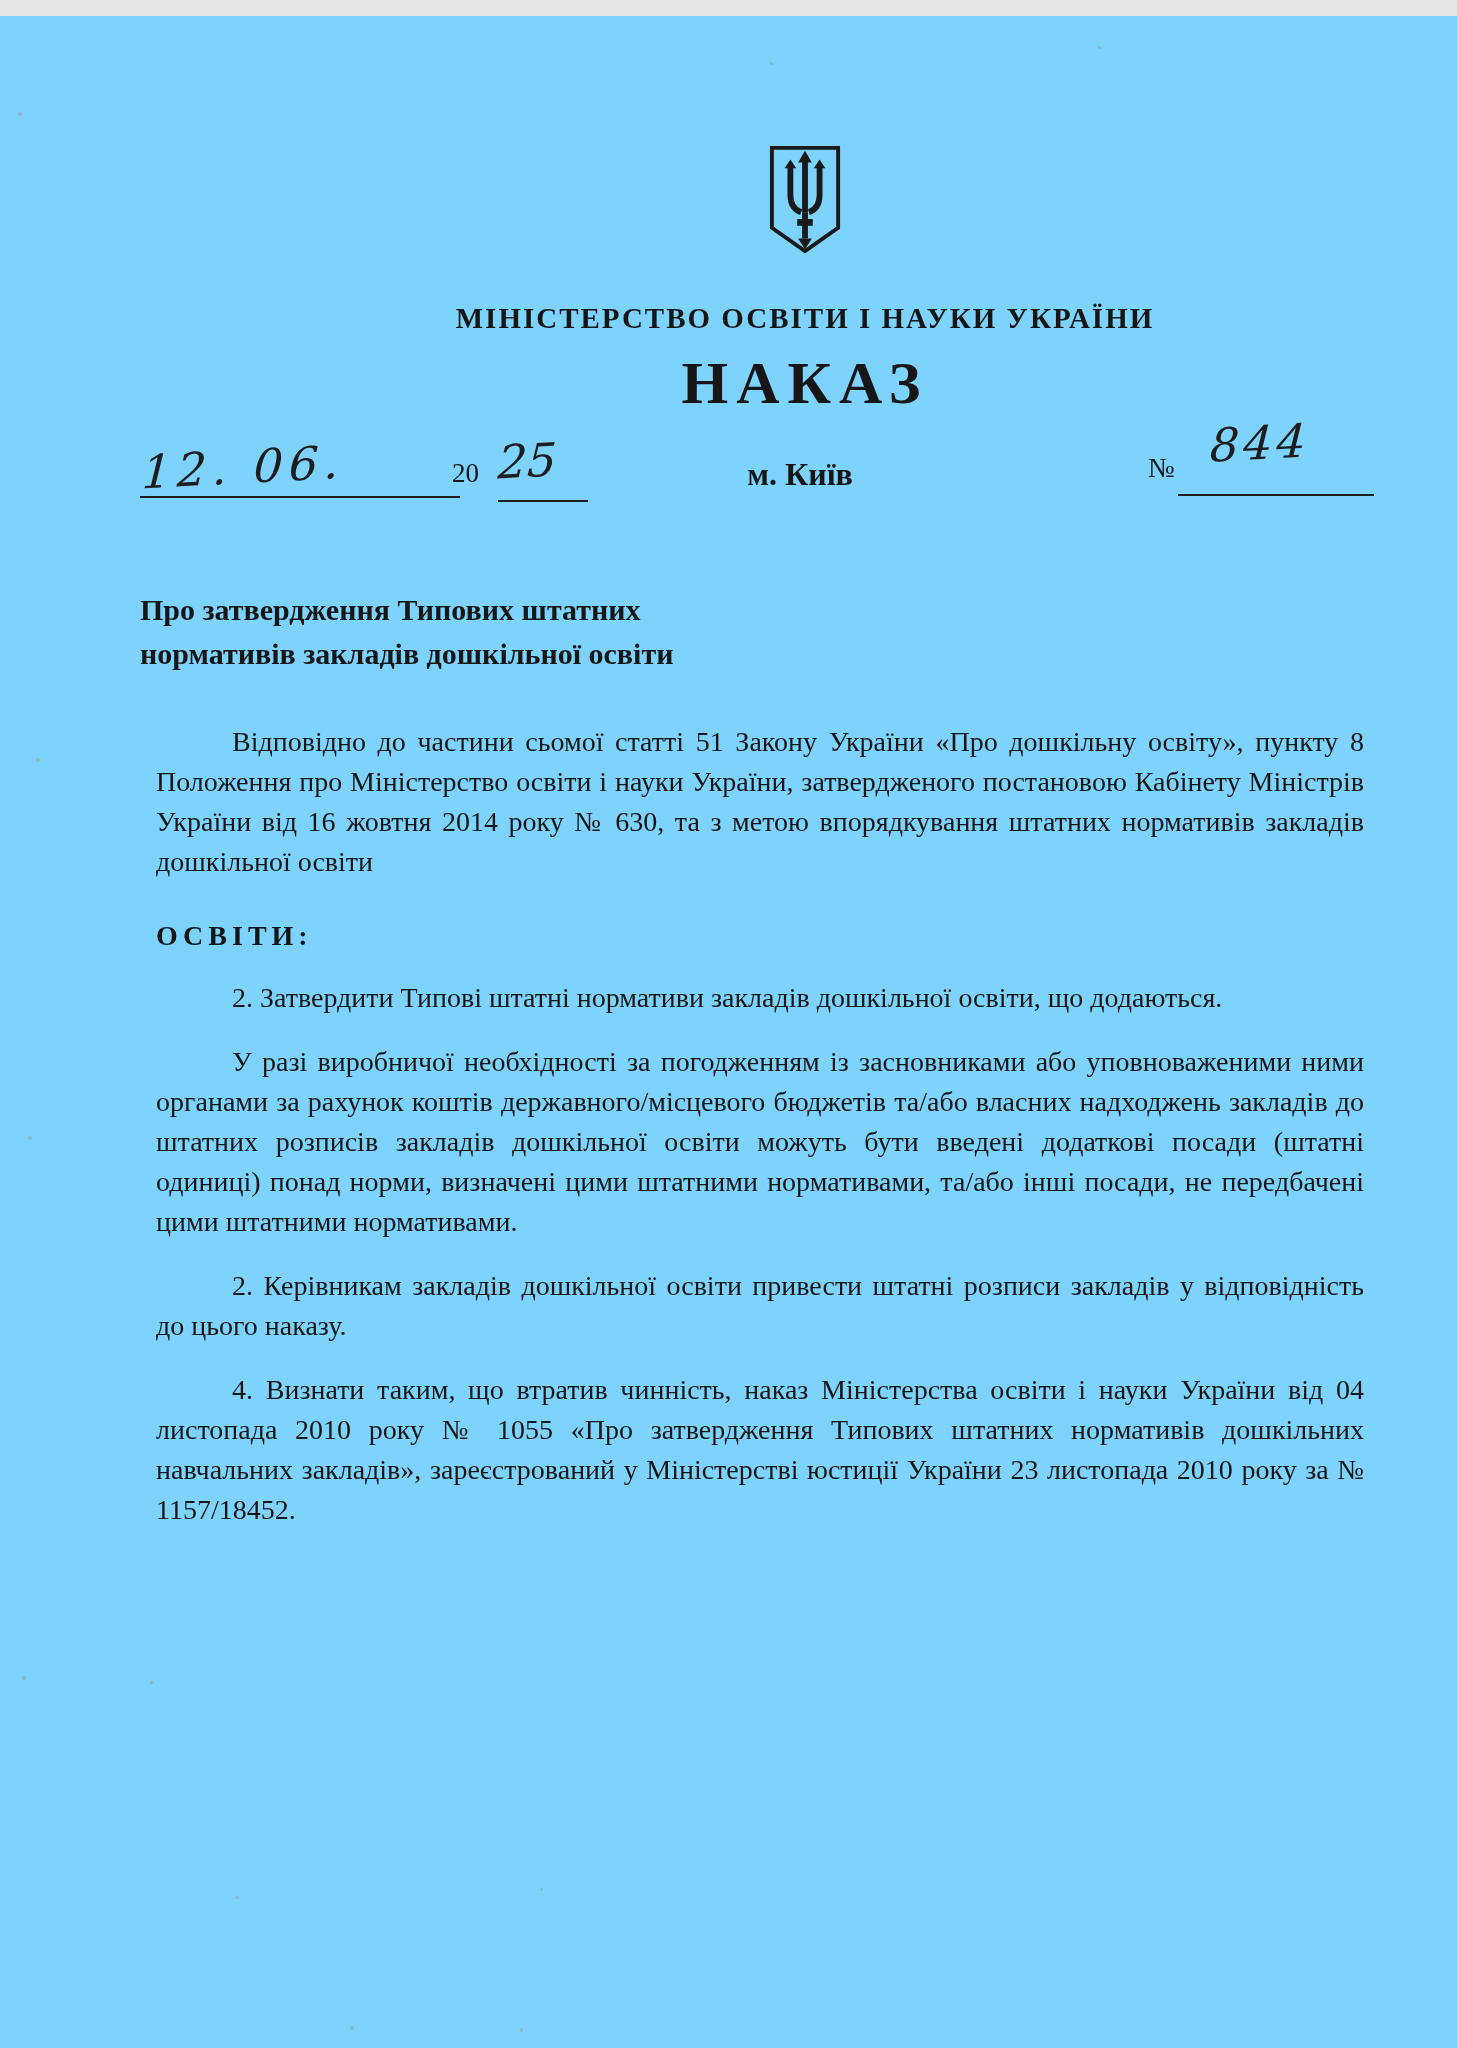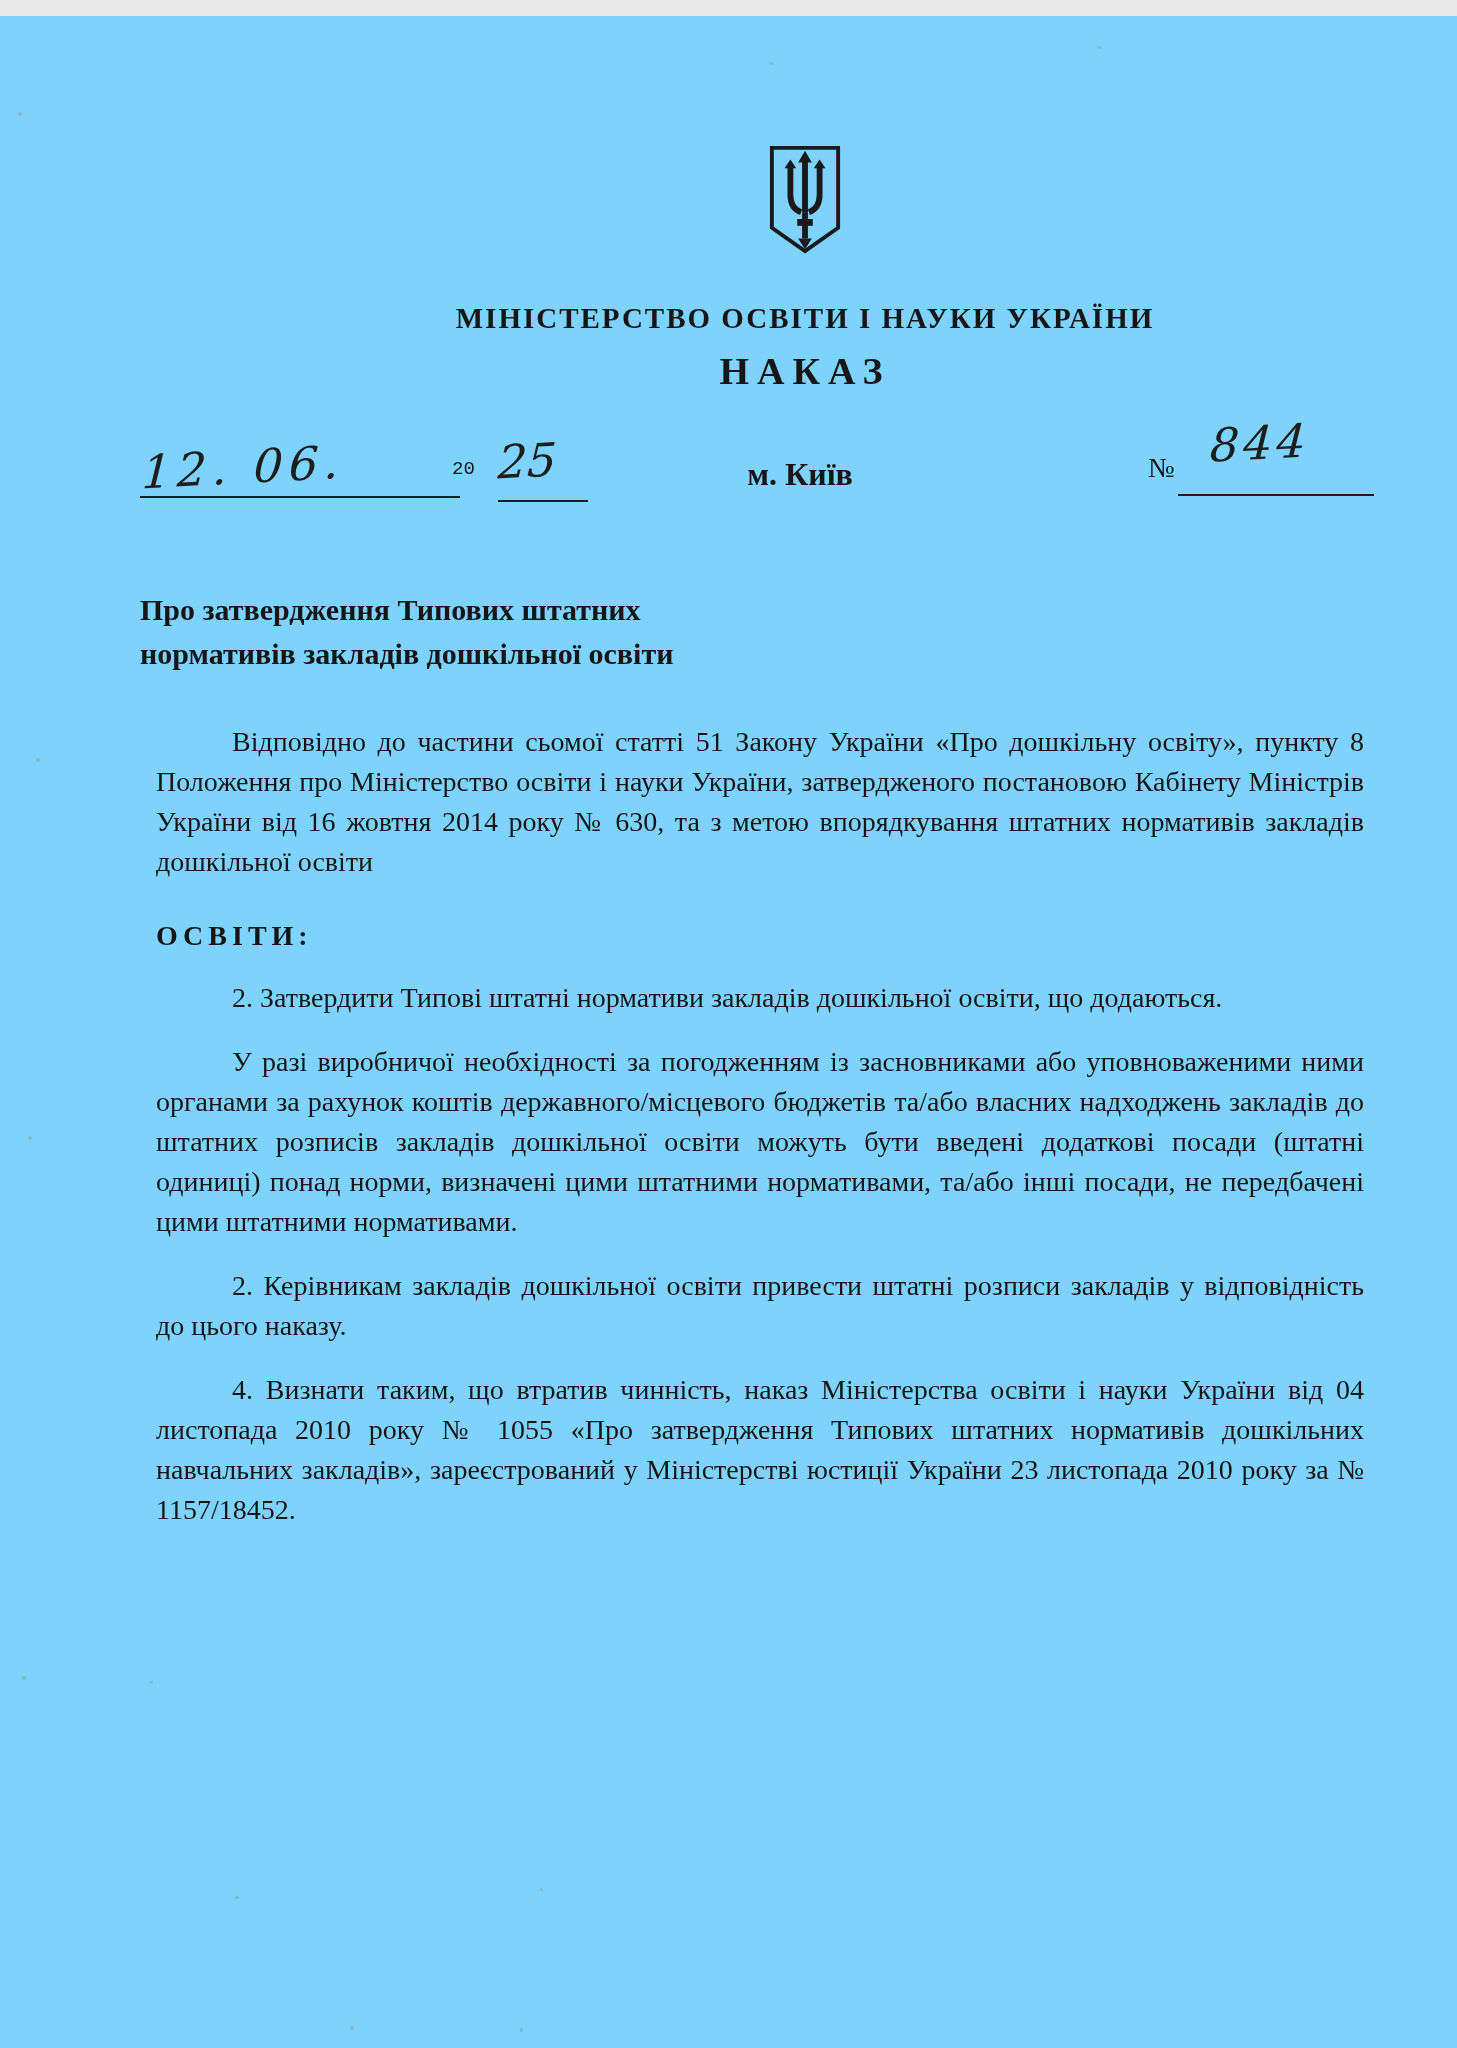--- a/index.html
+++ b/index.html
@@ -18,21 +18,21 @@
     text-align:center;
   }
   .emblem{display:inline-block;}
   .ministry{
     margin-top:42px;
     font-size:29px; font-weight:bold; letter-spacing:2px;
     white-space:nowrap;
   }
   .doc-type{
     margin-top:14px;
-    font-size:38px; font-weight:bold; letter-spacing:8px;
+    font-size:60px; font-weight:bold; letter-spacing:8px;
   }
   
   .meta-row{position:absolute; left:0; top:418px; width:1457px; height:80px;}
   .hand{
     font-family:"DejaVu Serif", serif;
     font-style:italic;
     font-size:46px;
     color:#1d1d1d;
     display:inline-block;
     transform:rotate(-3deg) skewX(-6deg);
@@ -42,21 +42,21 @@
   .date-underline{
     position:absolute; left:140px; top:62px; width:320px; height:2px;
     background:#1c1c1c;
   }
   .year-underline{
     position:absolute; left:498px; top:66px; width:90px; height:2px;
     background:#1c1c1c;
   }
   .century{
     position:absolute; left:452px; top:24px;
-    font-size:19px; font-family:Liberation Mono, monospace; font-style:normal;
+    font-size:27px; font-family:Liberation Serif, serif; font-style:normal;
   }
   .year-hw{position:absolute; left:498px; top:0px;}
   .city{
     position:absolute; left:700px; top:22px; width:200px;
     text-align:center; font-size:32px; font-weight:bold;
   }
   .num-group{position:absolute; left:1148px; top:18px;}
   .num-label{font-size:28px;}
   .num-underline{
     position:absolute; left:1178px; top:60px; width:196px; height:2px;

